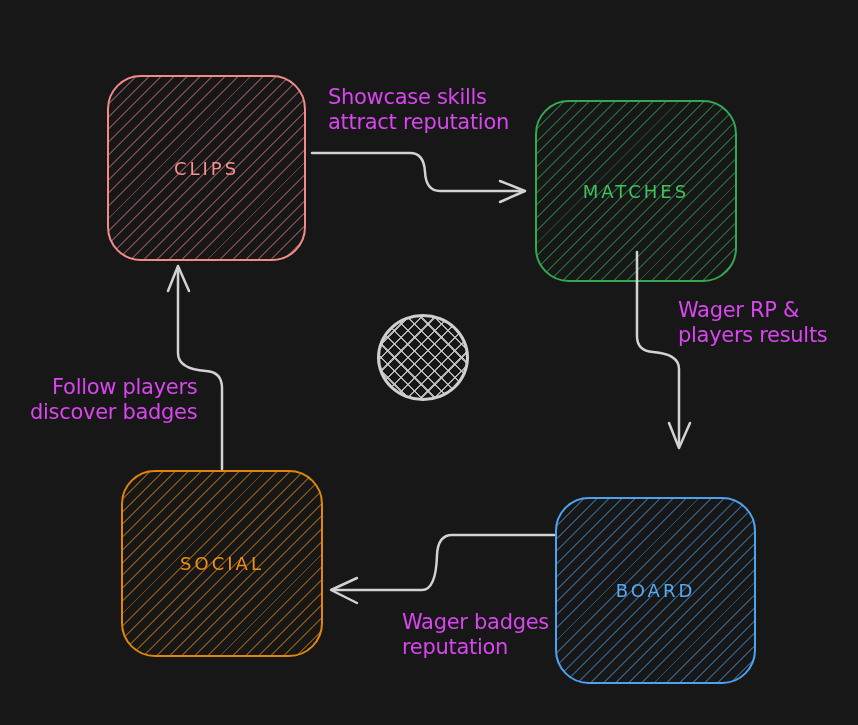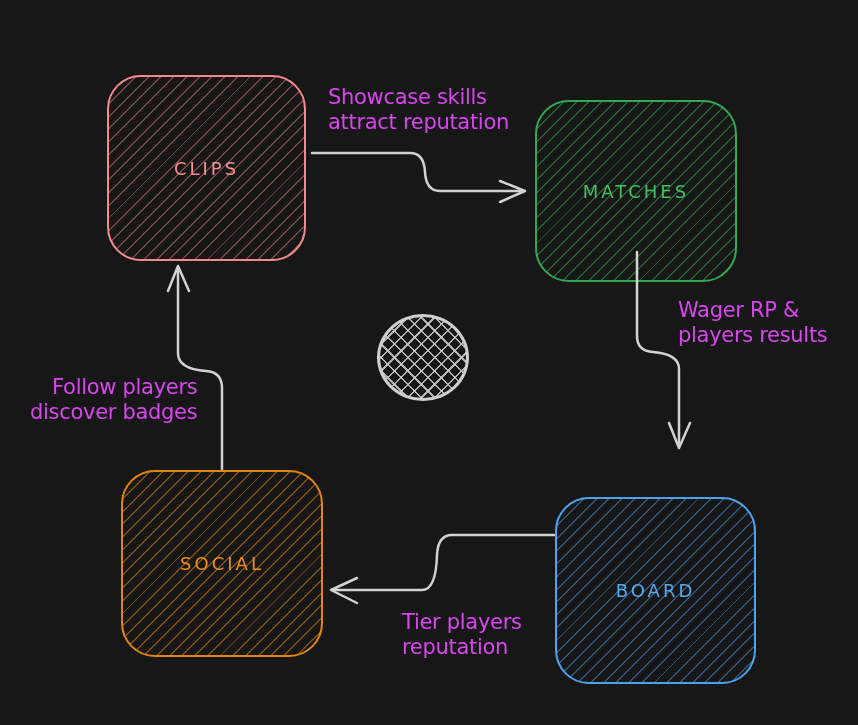--- a/index.html
+++ b/index.html
@@ -158,21 +158,21 @@
     <div>Showcase skills</div>
     <div>attract reputation</div>
   </div>
 
   <div class="edge-label" id="edge-label-2">
     <div>Wager RP &amp;</div>
     <div>players results</div>
   </div>
 
   <div class="edge-label" id="edge-label-3">
-    <div>Tier players</div>
+    <div>Wager badges</div>
     <div>reputation</div>
   </div>
 
   <div class="edge-label" id="edge-label-4">
     <div>Follow players</div>
     <div>discover badges</div>
   </div>
 
 </div>
 

